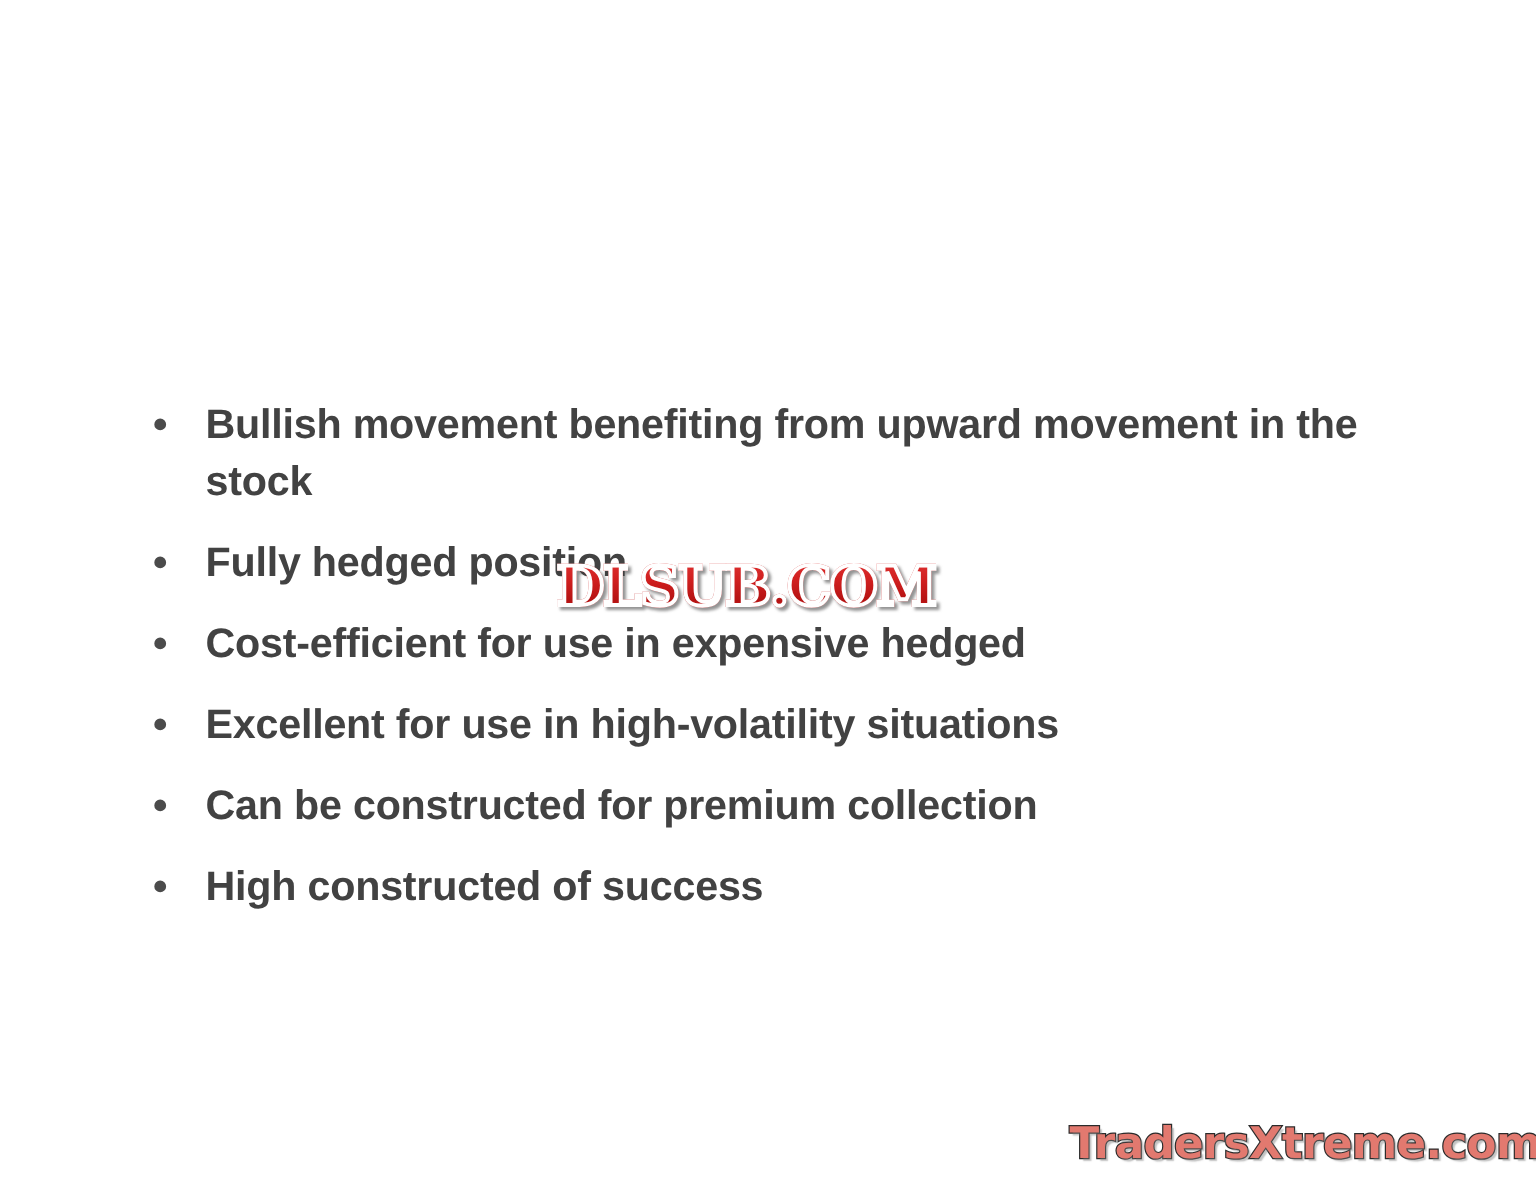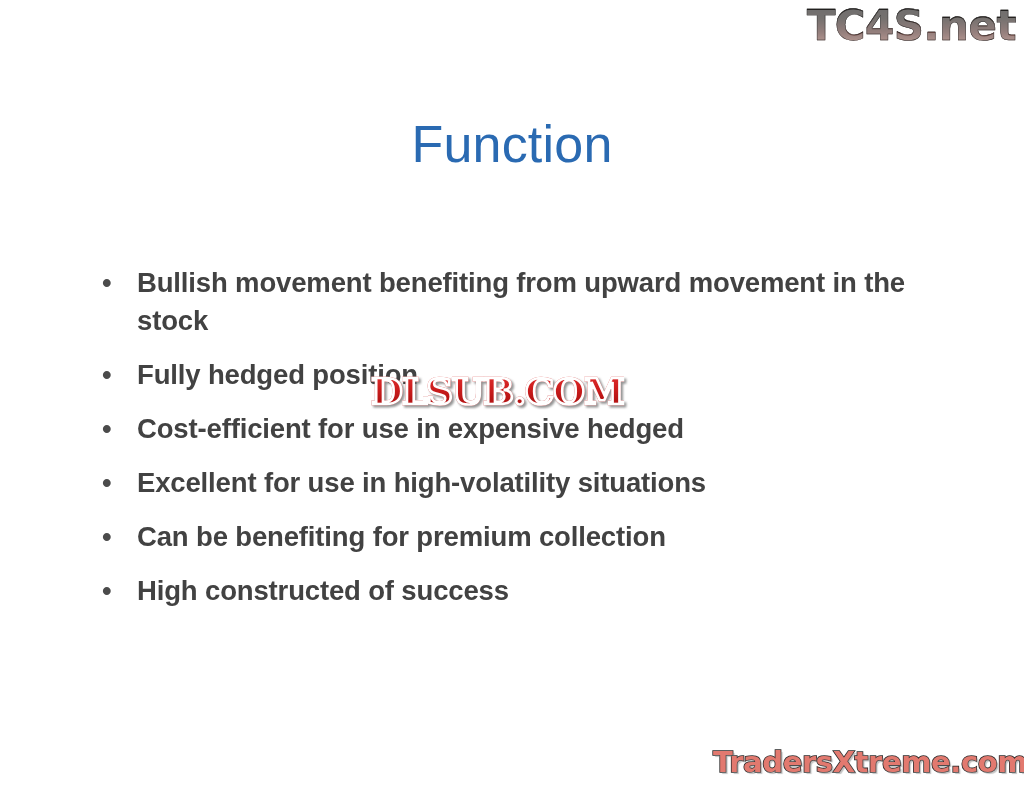--- a/index.html
+++ b/index.html
@@ -135,23 +135,21 @@
     paint-order: stroke fill;
     white-space: nowrap;
     text-shadow: 2px 2px 1px rgba(120,120,120,0.45);
   }
 </style>
 </head>
 <body>
 
 <div id="slide">
 
-  <div id="tc4s-logo">TC4S.net</div>
 
-  <div id="slide-title">Function</div>
 
   <ul id="bullets">
 
     <li class="bullet-row">
       <span class="bullet-marker">•</span>
       <span class="bullet-text">Bullish movement benefiting from upward movement in the stock</span>
     </li>
 
     <li class="bullet-row">
       <span class="bullet-marker">•</span>
@@ -163,21 +161,21 @@
       <span class="bullet-text">Cost-efficient for use in expensive hedged</span>
     </li>
 
     <li class="bullet-row">
       <span class="bullet-marker">•</span>
       <span class="bullet-text">Excellent for use in high-volatility situations</span>
     </li>
 
     <li class="bullet-row">
       <span class="bullet-marker">•</span>
-      <span class="bullet-text">Can be benefiting for premium collection</span>
+      <span class="bullet-text">Can be constructed for premium collection</span>
     </li>
 
     <li class="bullet-row">
       <span class="bullet-marker">•</span>
       <span class="bullet-text">High constructed of success</span>
     </li>
 
   </ul>
 
   <div id="dlsub-watermark">DLSUB.COM</div>

